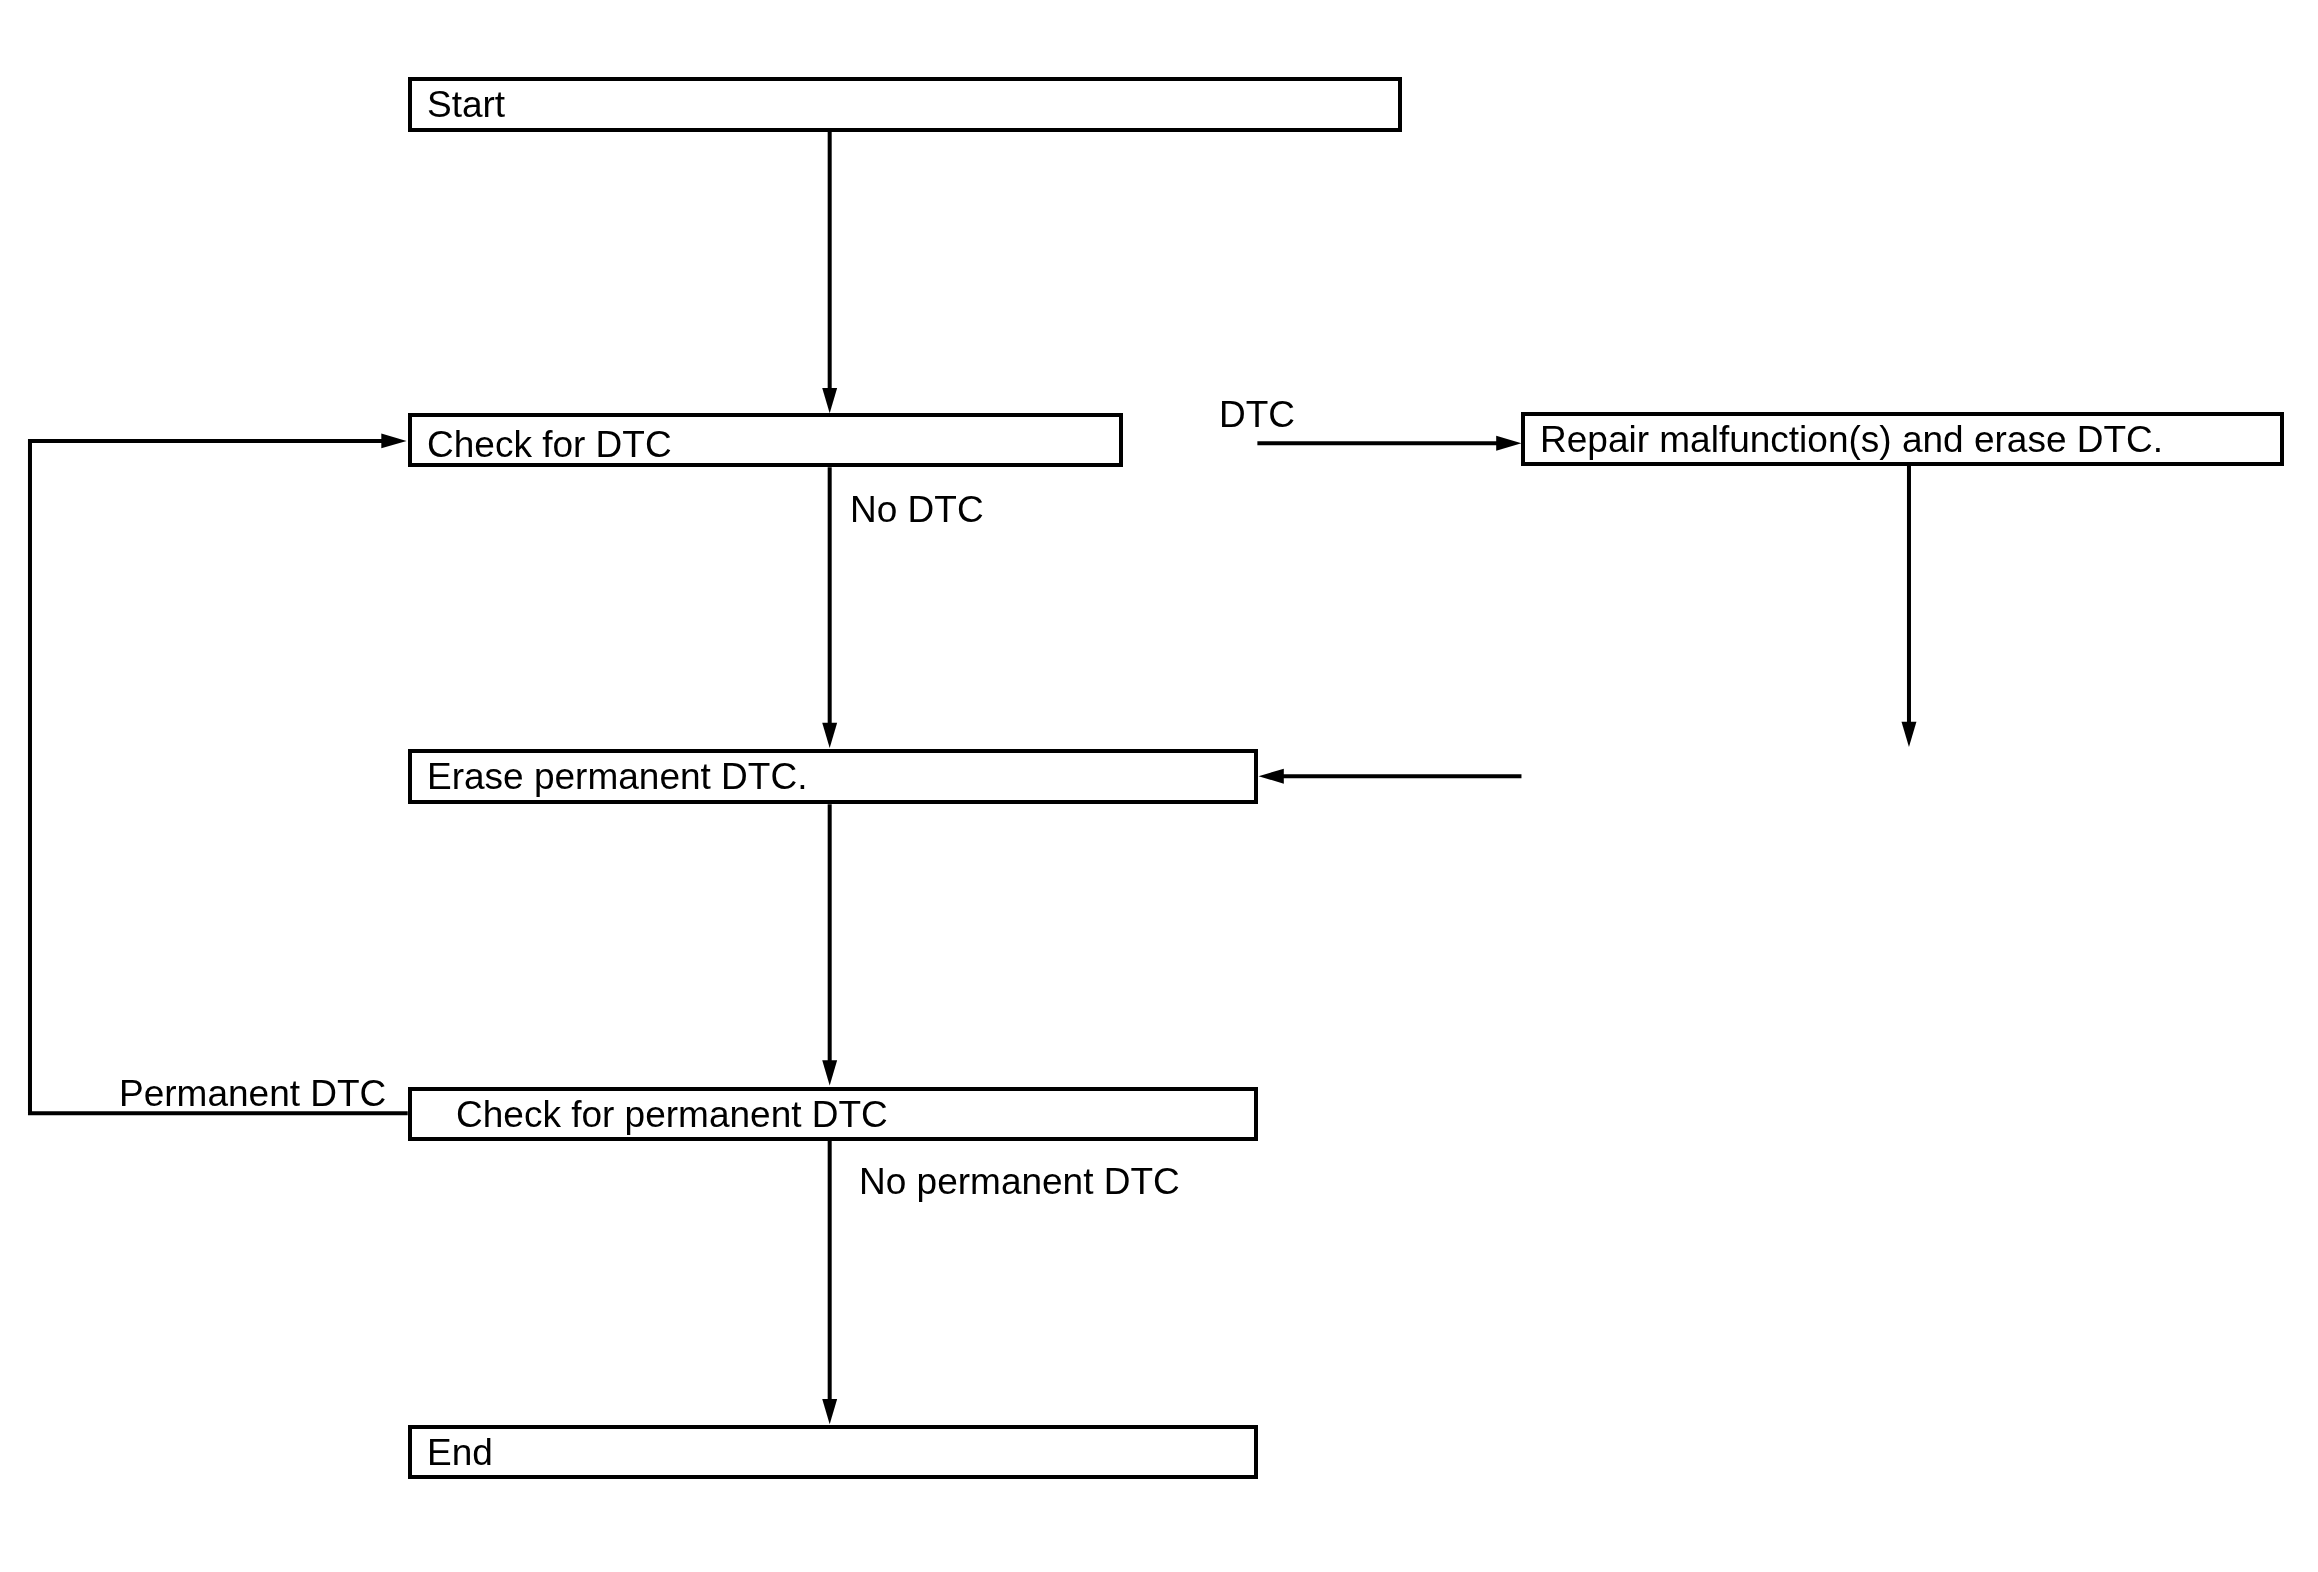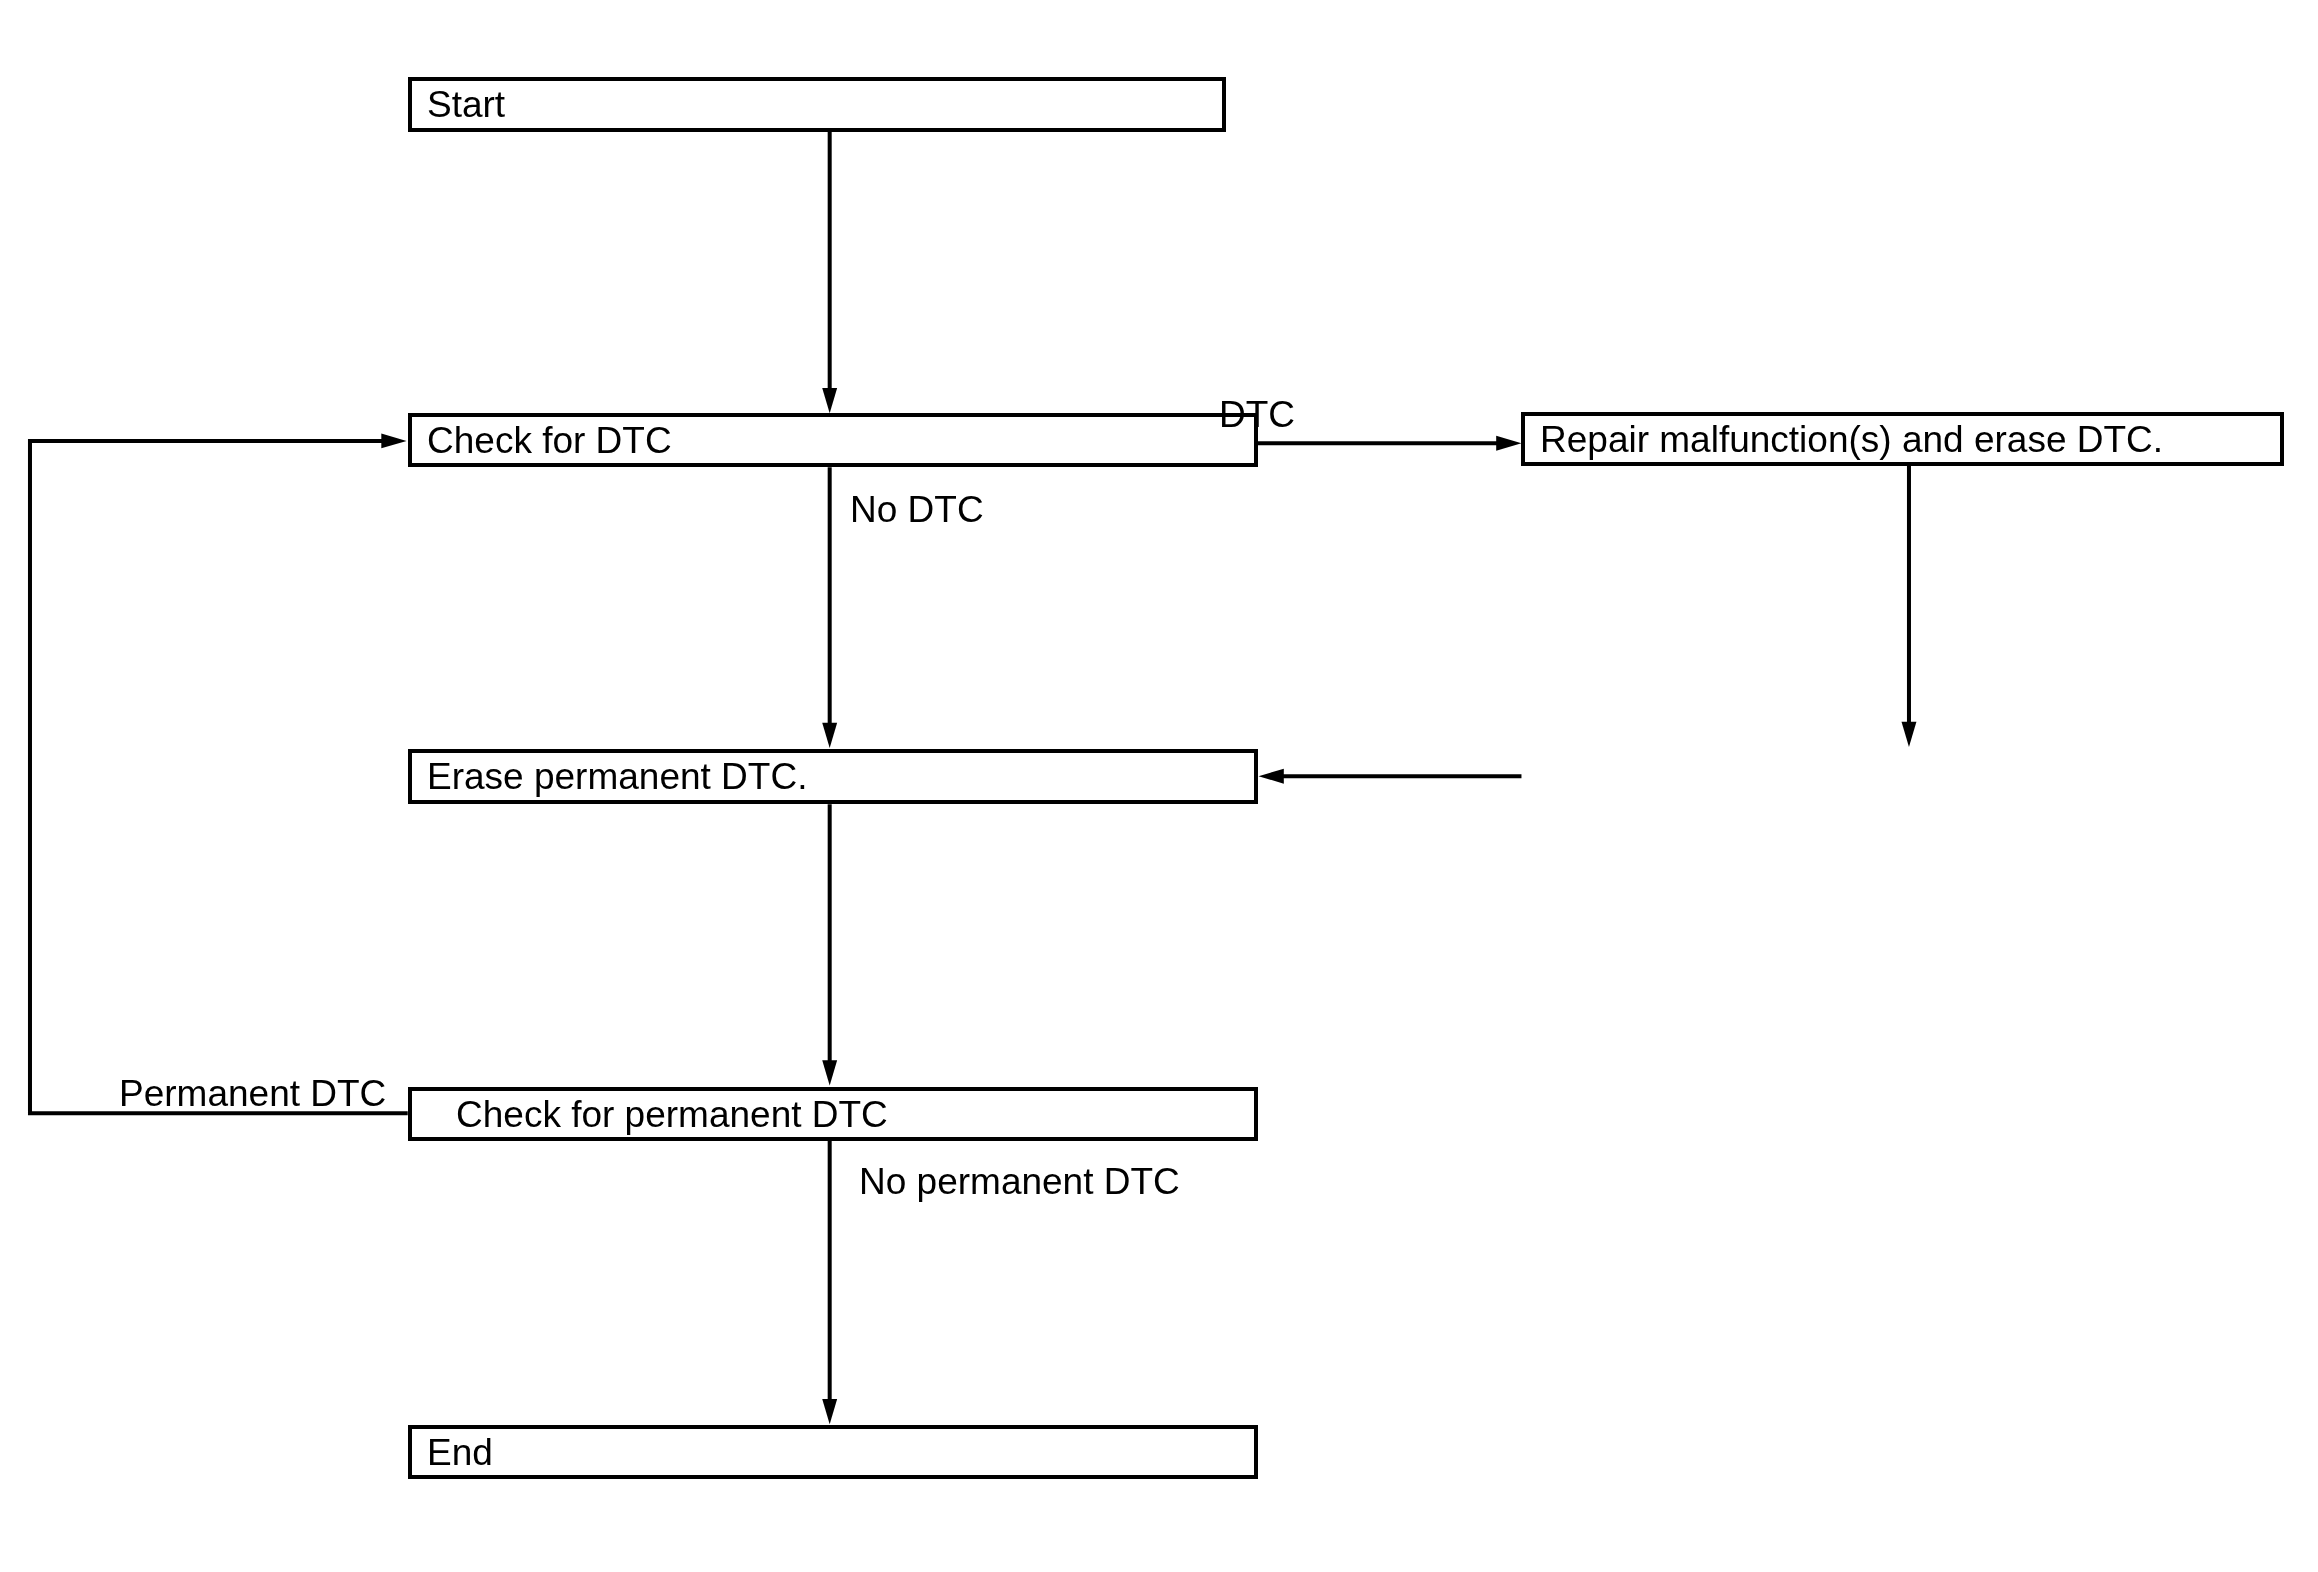--- a/index.html
+++ b/index.html
@@ -92,25 +92,25 @@
       <polyline points="710,1939 52,1939 52,768 666,768"></polyline>
       <polygon points="708,768 664,755 664,781"></polygon>
     </g>
 
     <g>
       <path d="M1445 1987 L1445 2439"></path>
       <polygon points="1445,2481 1432,2437 1458,2437"></polygon>
     </g>
   </svg>
 
-  <div class="node" style="left:408px; top:77px; width:818px; height:55px;">
+  <div class="node" style="left:408px; top:77px; width:994px; height:55px;">
     <span>Start</span>
   </div>
 
-  <div class="node" style="left:408px; top:413px; width:850px; height:54px;">
+  <div class="node" style="left:408px; top:413px; width:715px; height:54px;align-items:flex-end;">
     <span>Check for DTC</span>
   </div>
 
   <div class="node" style="left:408px; top:749px; width:850px; height:55px;">
     <span>Erase permanent DTC.</span>
   </div>
 
   <div class="node" style="left:1521px; top:412px; width:763px; height:54px;">
     <span>Repair malfunction(s) and erase DTC.</span>
   </div>

